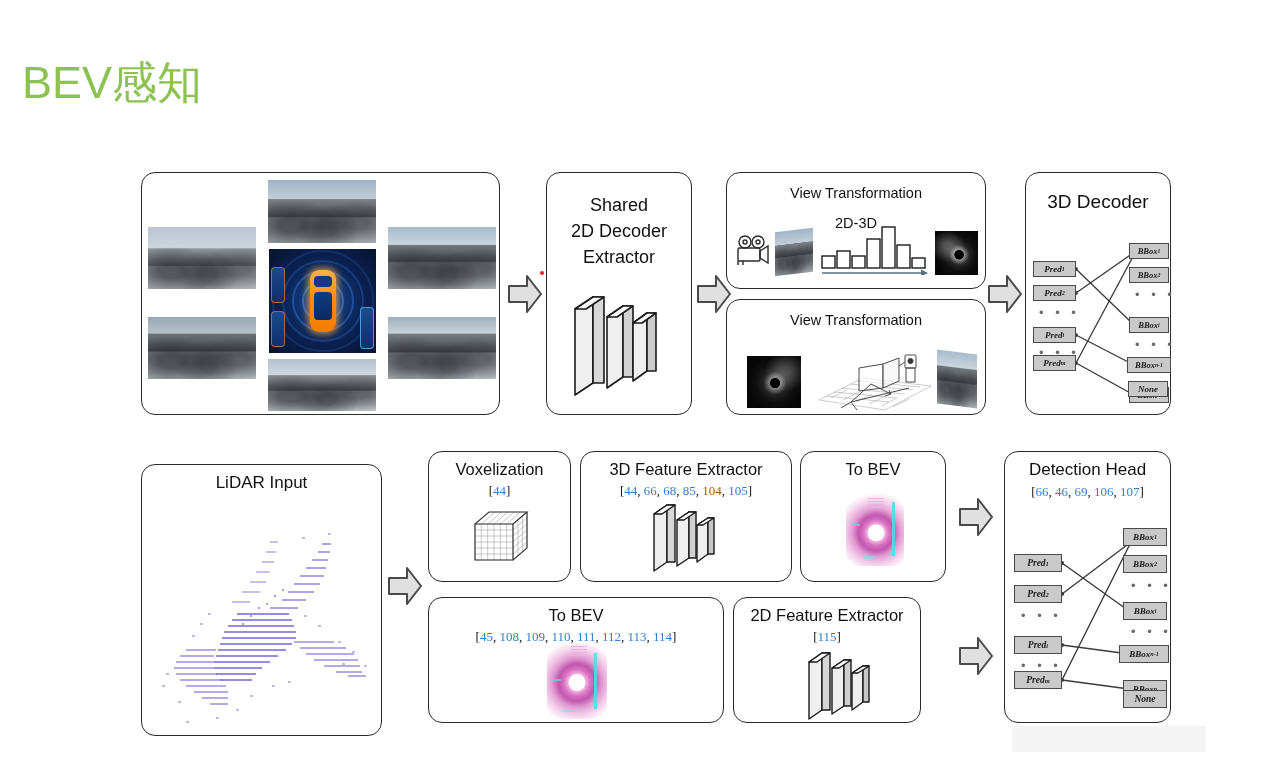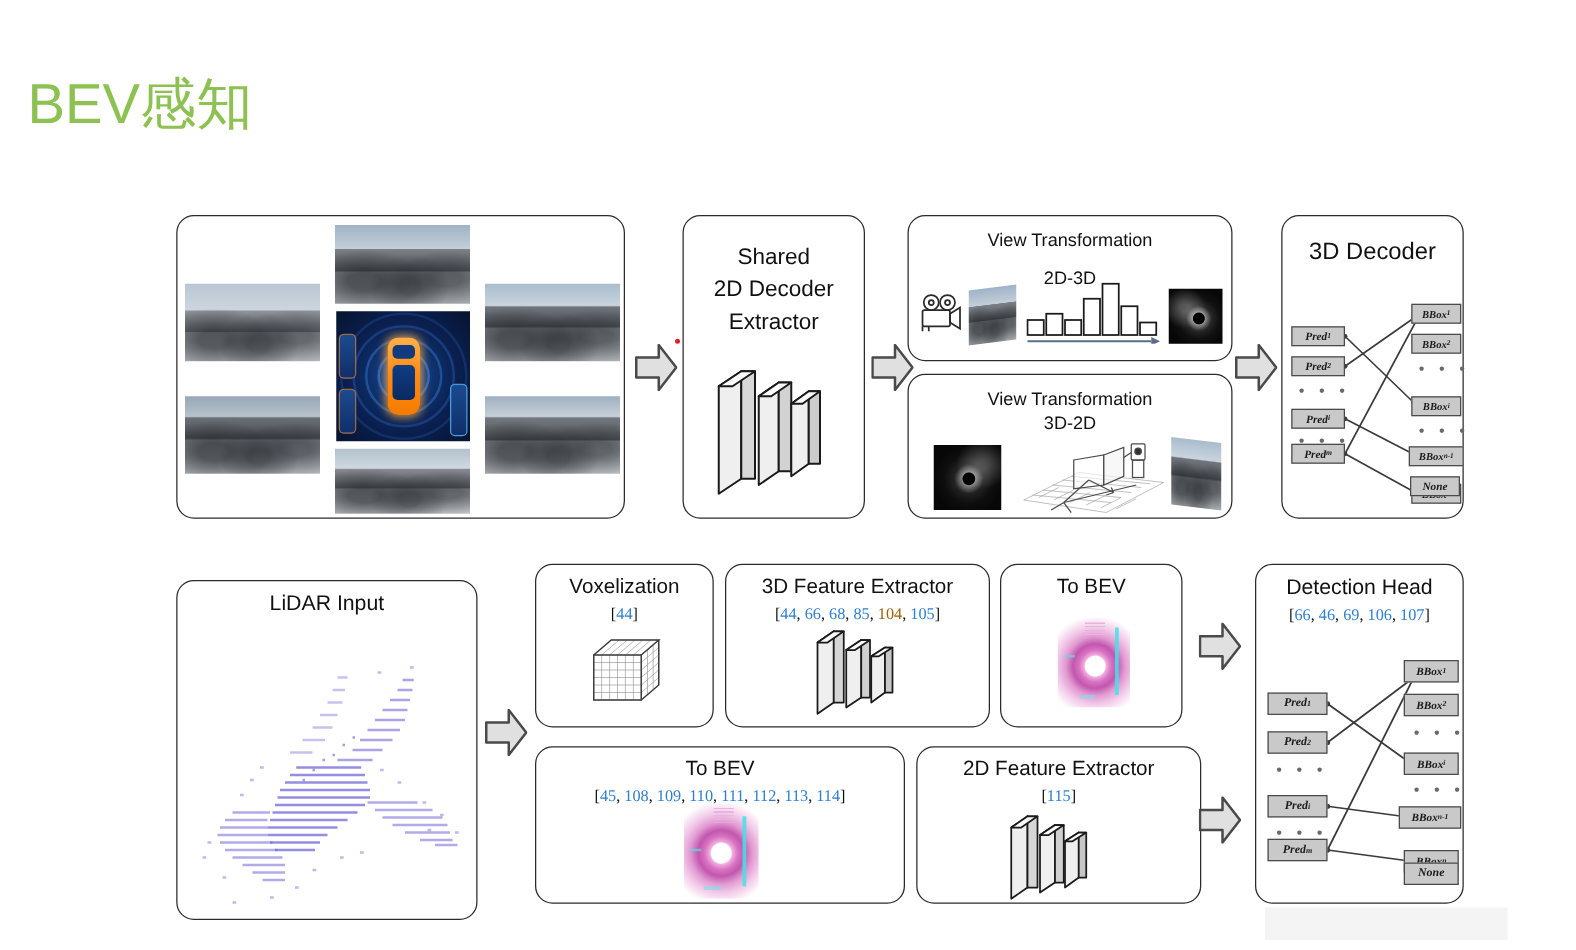--- a/index.html
+++ b/index.html
@@ -251,21 +251,20 @@
 
     <div class="darkimg" style="left:208px;top:58px;width:43px;height:44px;">
       <div style="position:absolute;inset:0;background:
         radial-gradient(circle at 56% 54%, #000 0 13%, rgba(255,255,255,.55) 15%, rgba(180,180,180,.18) 30%, rgba(120,120,120,.08) 48%, rgba(0,0,0,0) 70%),
         radial-gradient(ellipse at 30% 35%, rgba(255,255,255,.3) 0 8%, rgba(0,0,0,0) 40%);"></div>
     </div>
   </div>
 
   <div class="box" style="left:726px;top:299px;width:260px;height:116px;">
     <div class="box-title" style="top:12px;font-size:14.5px;">View Transformation</div>
-    <div class="box-title" style="top:31px;font-size:14.5px;">3D-2D</div>
 
     <div class="darkimg" style="left:20px;top:56px;width:54px;height:52px;">
       <div style="position:absolute;inset:0;background:
         radial-gradient(circle at 52% 52%, #000 0 12%, rgba(255,255,255,.5) 14%, rgba(175,175,175,.16) 30%, rgba(110,110,110,.07) 50%, rgba(0,0,0,0) 72%),
         radial-gradient(ellipse at 72% 30%, rgba(255,255,255,.26) 0 7%, rgba(0,0,0,0) 38%);"></div>
     </div>
 
     <div class="frustum" style="left:86px;top:50px;">
       <svg width="124" height="62" viewBox="0 0 124 62">
         <g stroke="#9a9a9a" stroke-width="0.5" fill="none">
@@ -544,21 +543,21 @@
       <div style="position:absolute;inset:0;background:
         radial-gradient(circle at 50% 52%, #ffffff 0 16%, #f0aede 18%, #d972c2 27%, #c257ae 37%, #e19ad2 50%, #f2c9e8 64%, #ffffff 84%);"></div>
       <div style="position:absolute;left:47px;top:10px;width:3px;height:56px;background:#3fe4e8;opacity:.85;"></div>
       <div style="position:absolute;left:5px;top:36px;width:9px;height:2px;background:#5fd9e0;opacity:.7;"></div>
       <div style="position:absolute;left:16px;top:66px;width:14px;height:3px;background:#7ee0e6;opacity:.6;"></div>
       <div style="position:absolute;left:24px;top:3px;width:16px;height:12px;background:
         repeating-linear-gradient(180deg,#e8b4de 0 1px,rgba(255,255,255,0) 1px 3px);"></div>
     </div>
   </div>
 
-  <div class="box" style="left:733px;top:597px;width:228px;height:126px;">
+  <div class="box" style="left:733px;top:597px;width:188px;height:126px;">
     <div class="box-title" style="top:8px;font-size:16.5px;">2D Feature Extractor</div>
     <div class="cite" style="top:31px;">[<b style="color: rgb(46, 127, 209);">115</b>]</div>
     <div class="cnn" style="left:72px;top:50px;">
       <svg width="76" height="76" viewBox="0 0 76 76">
         <g stroke="#1a1a1a" stroke-width="1.4" stroke-linejoin="round">
           <polygon points="3,14 16,5 16,62 3,71" fill="#efefef"></polygon>
           <polygon points="16,5 24,5 24,62 16,62" fill="#d6d6d6"></polygon>
           <polygon points="3,14 16,5 24,5 11,14" fill="#fafafa"></polygon>
           <polygon points="26,20 38,12 38,58 26,66" fill="#efefef"></polygon>
           <polygon points="38,12 45,12 45,58 38,58" fill="#cfcfcf"></polygon>

